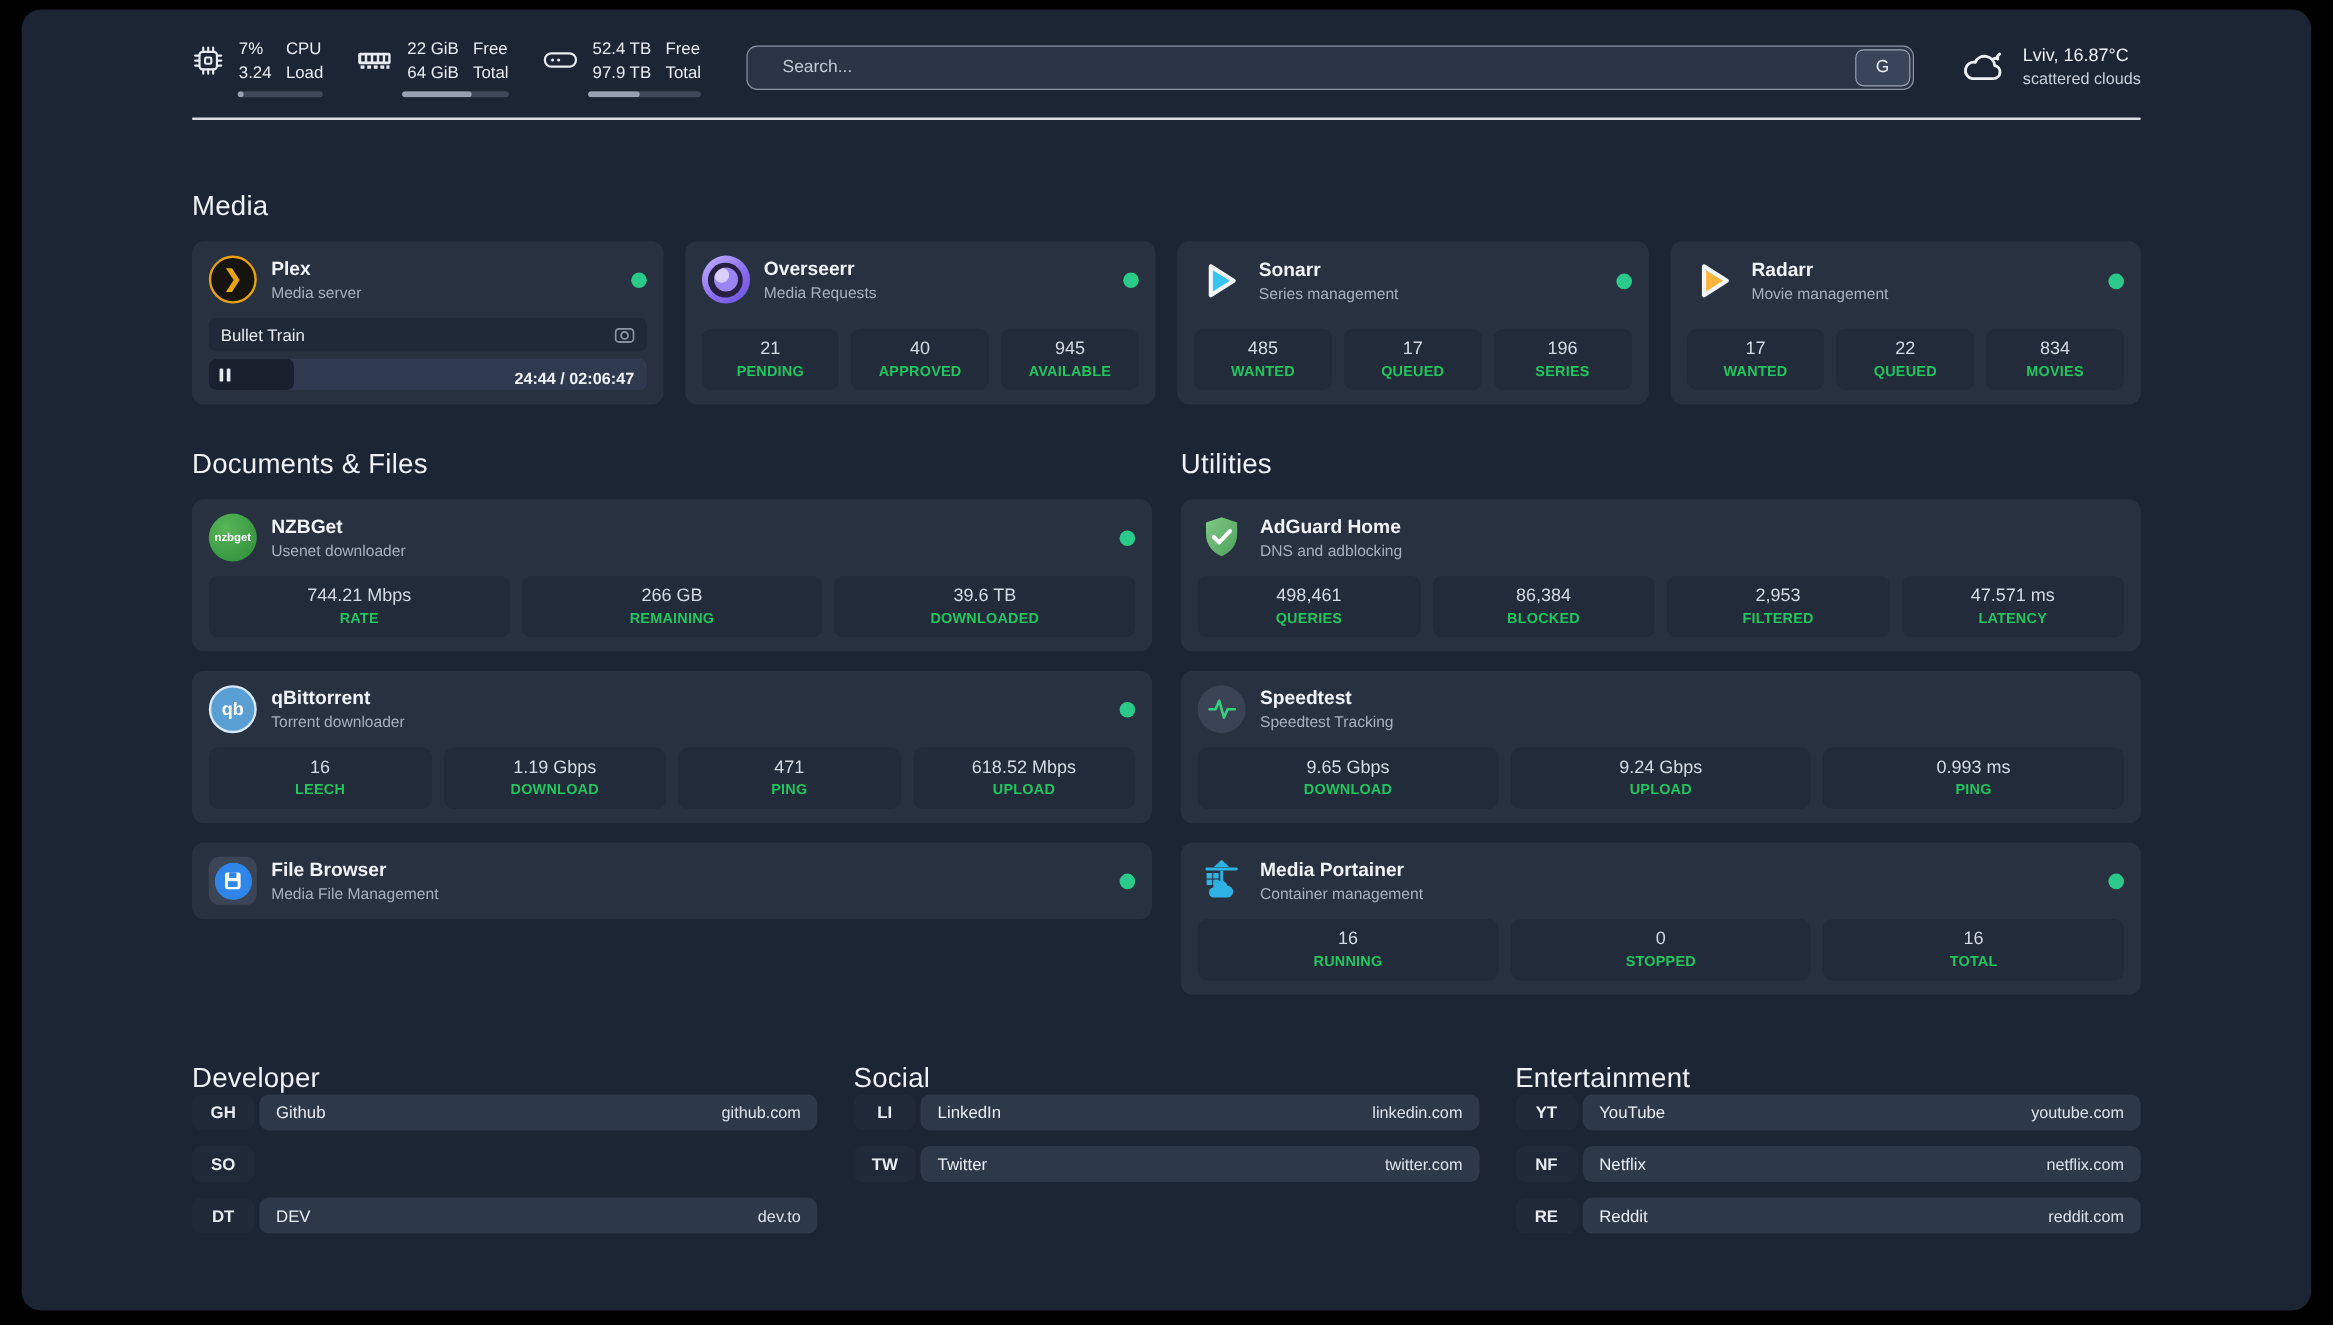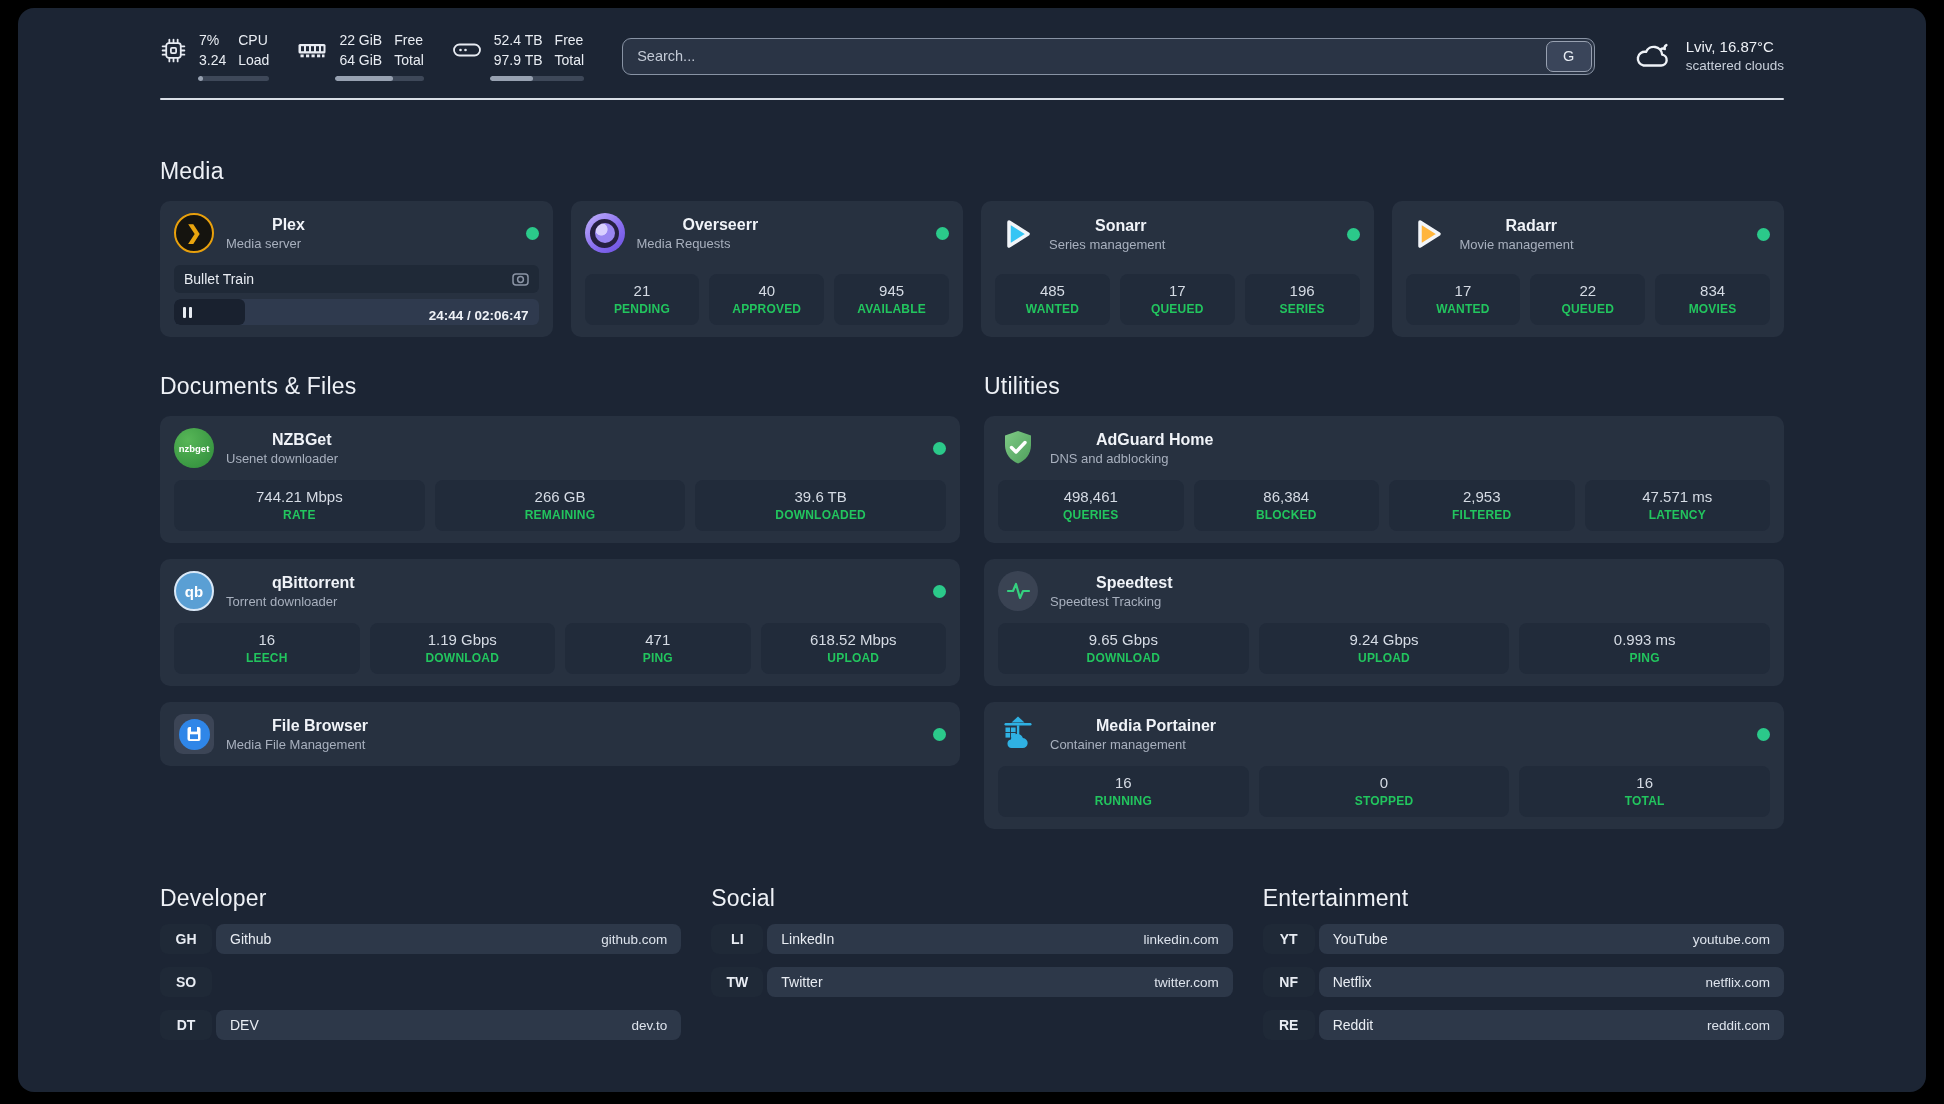--- a/index.html
+++ b/index.html
@@ -11,40 +11,40 @@
   .topbar{display:flex;align-items:center;margin-top:24px;height:48px;}
   .stats{display:flex;gap:28px;align-items:center;}
   .stat{position:relative;display:flex;align-items:center;gap:12px;padding-bottom:12px;}
   .sicon{flex-shrink:0;}
   .scol{display:flex;flex-direction:column;font-size:14px;line-height:1.35;color:#e9edf3;gap:1px;white-space:nowrap;}
   .sbar{position:absolute;left:38px;right:0;bottom:0;height:5px;border-radius:2.5px;background:#3e4859;overflow:hidden;}
   .sbar-fill{height:100%;background:#97a1b1;border-radius:2.5px;}
 
   .search{position:relative;flex:1;margin:0 38px;height:37px;}
   .search input{width:100%;height:100%;box-sizing:border-box;background:#2a3445;border:1.5px solid #8893a4;
-    border-radius:9px;padding:0 60px 0 14px;color:#e9edf3;font-size:14.5px;font-family:inherit;outline:none;}
+    border-radius:9px;padding:0 60px 0 29px;color:#e9edf3;font-size:14.5px;font-family:inherit;outline:none;}
   .search input::placeholder{color:#c3cad6;}
   .gbtn{position:absolute;right:3px;top:3px;bottom:3px;width:46px;background:#3a455a;border:1px solid #98a1b1;
     border-radius:7px;color:#e6ebf2;font-size:14.5px;display:flex;align-items:center;justify-content:center;
     cursor:pointer;font-family:inherit;}
   .weather{display:flex;align-items:center;gap:13px;}
   .wloc{font-size:15px;color:#eef1f6;line-height:1.35;}
   .wcond{font-size:13.5px;color:#c8cfda;line-height:1.35;}
 
   .divider{margin-top:18px;height:2px;background:#d9dee6;border-radius:1px;}
 
   
   .section-title{margin:0;font-size:23px;font-weight:400;color:#eef1f6;letter-spacing:.2px;}
   .media-sec{margin-top:58px;}
   .grid4{display:grid;grid-template-columns:repeat(4,1fr);gap:18px;margin-top:16px;}
 
   .card{background:#273140;border-radius:10px;padding:12px 14px;display:flex;flex-direction:column;cursor:pointer;}
   .card-head{display:flex;align-items:center;gap:12px;}
   .ch-text{display:flex;flex-direction:column;gap:2px;}
-  .ch-name{font-size:16px;font-weight:600;color:#f0f3f8;white-space:nowrap;margin-left:46px;}
+  .ch-name{font-size:16px;font-weight:600;color:#f0f3f8;white-space:nowrap;}
   .ch-sub{font-size:13px;color:#a8b0be;white-space:nowrap;}
   .dot{width:13px;height:13px;border-radius:50%;background:#2bc98a;margin-left:auto;flex-shrink:0;}
 
   .tiles{display:grid;gap:10px;margin-top:auto;padding-top:12px;}
   .tiles.c3{grid-template-columns:repeat(3,1fr);}
   .tiles.c4{grid-template-columns:repeat(4,1fr);}
   .tile{background:#212b3a;border-radius:8px;text-align:center;padding:8px 4px 9px;}
   .tile-v{font-size:15px;color:#d5dbe4;white-space:nowrap;}
   .tile-l{font-size:12px;font-weight:700;color:#22c55e;margin-top:3px;letter-spacing:.2px;white-space:nowrap;}
 
@@ -72,21 +72,21 @@
   .ovs-in{width:29px;height:29px;border-radius:50%;background:#262040;display:flex;align-items:center;justify-content:center;}
   .ovs-eye{width:20px;height:20px;border-radius:50%;background:radial-gradient(circle at 32% 32%, #d9cfff 0 30%, #9a86f2 34% 100%);}
   .nzb{background:radial-gradient(circle at 35% 30%, #57b657, #2e8b3a);color:#fff;font-size:9.5px;font-weight:700;}
   .qbi{background:#5a9fd4;border:2px solid #d9e8f7;color:#fff;font-size:15px;font-weight:700;text-align:right;}
   .fbr-sq{width:40px;height:40px;border-radius:9px;background:#3c4556;display:flex;align-items:center;justify-content:center;flex-shrink:0;}
   .fbr{width:31px;height:31px;border-radius:50%;background:#2f86e8;display:flex;align-items:center;justify-content:center;}
   .spt{background:#3a4353;}
 
   
   .links{display:grid;grid-template-columns:repeat(3,1fr);gap:30px;margin-top:56px;align-items:start;}
-  .link-rows{display:flex;flex-direction:column;gap:13px;margin-top:12px;}
+  .link-rows{display:flex;flex-direction:column;gap:13px;margin-top:0;}
   .lrow{display:flex;height:30px;cursor:pointer;}
   .ltag{width:52px;background:#1f2937;border-radius:8px;display:flex;align-items:center;justify-content:center;
     font-size:14px;font-weight:600;color:#e8ecf3;flex-shrink:0;}
   .lmain{flex:1;background:#2d3849;border-radius:8px;margin-left:4px;display:flex;align-items:center;
     padding:0 14px;font-size:14px;color:#e9edf3;}
   .lurl{margin-left:auto;font-size:13.5px;color:#dde3ec;}
 </style>
 </head>
 <body>
 

